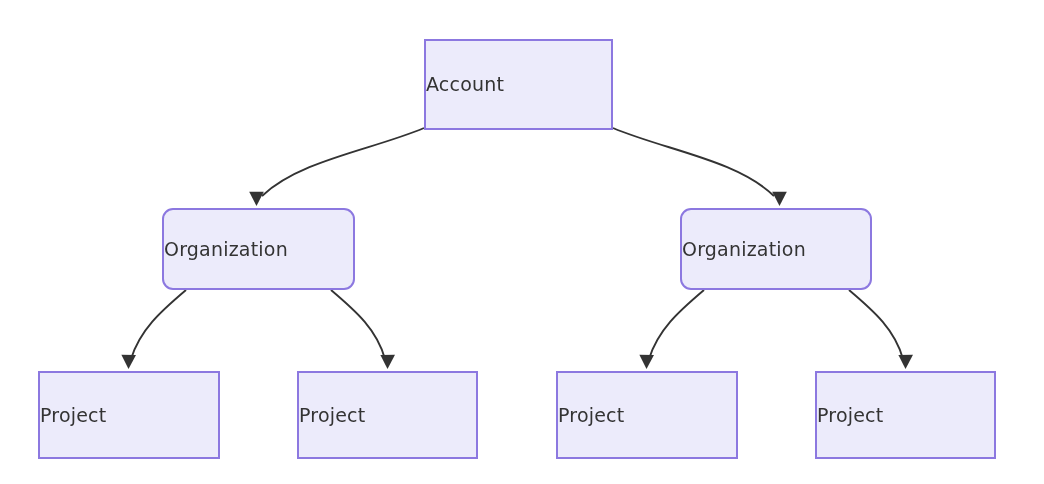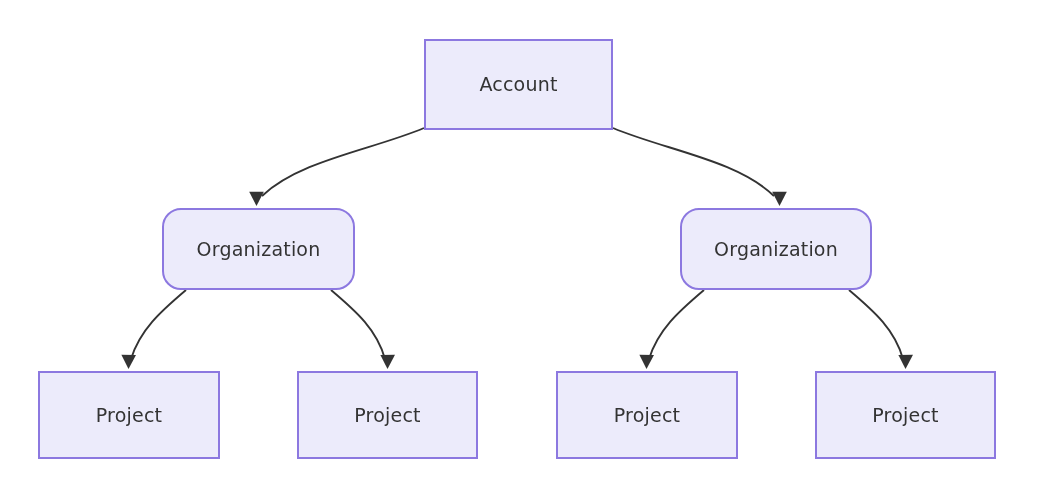--- a/index.html
+++ b/index.html
@@ -34,29 +34,28 @@
     fill: #333333;
     stroke: none;
   }
   .node {
     position: absolute;
     box-sizing: border-box;
     background: #ECEBFB;
     border: 2px solid #8C78E0;
     display: flex;
     align-items: center;
-    justify-content: center;
     color: #333333;
     font-size: 19px;
     line-height: 1;
     letter-spacing: 0.2px;
     white-space: nowrap;
   }
   .node.rounded {
-    border-radius: 19px;
+    border-radius: 11px;
   }
   .node-label {
     display: block;
   }
 </style>
 </head>
 <body>
 
 <div id="diagram-canvas">
 

